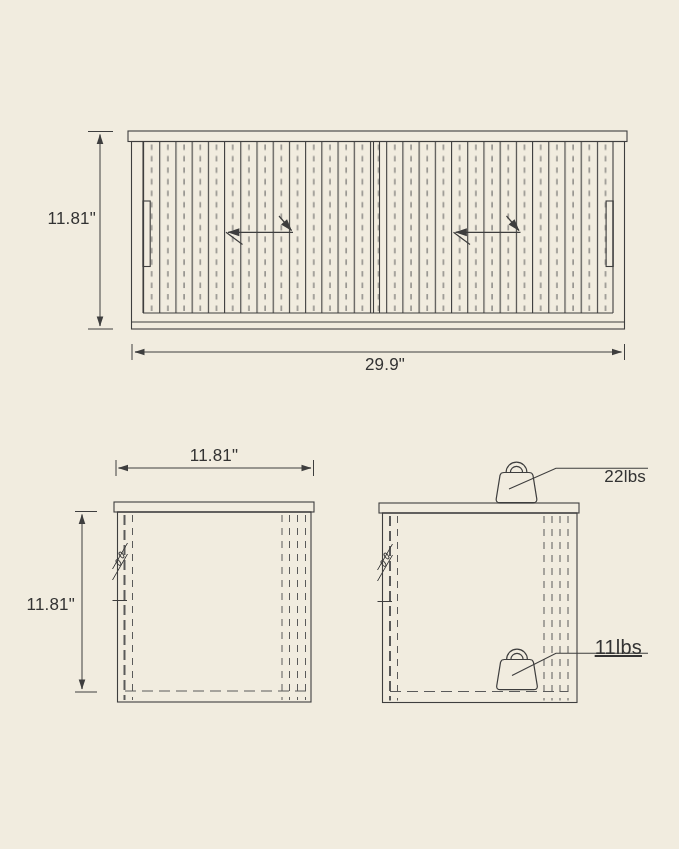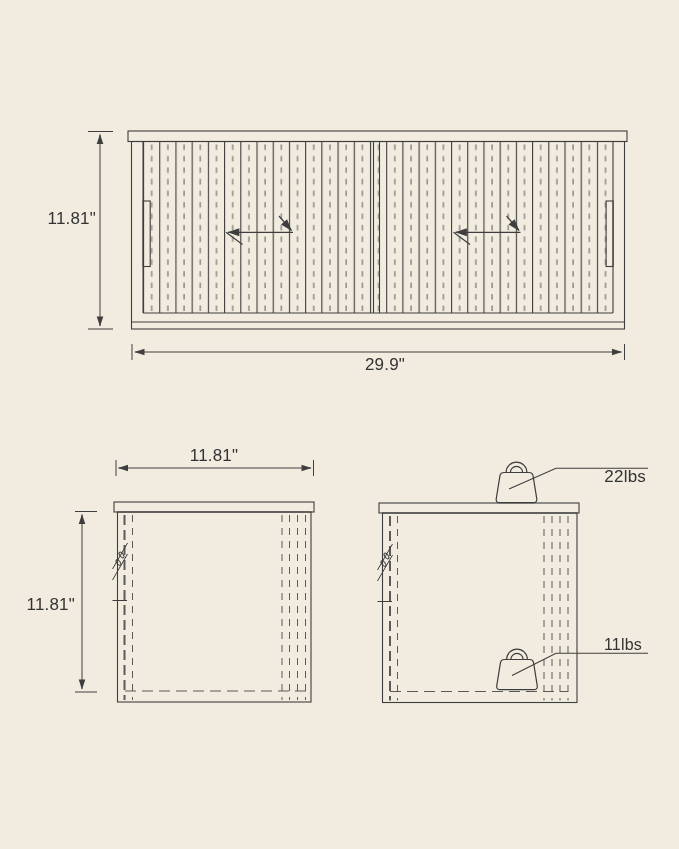--- a/index.html
+++ b/index.html
@@ -11,21 +11,21 @@
     font-family:"Liberation Sans","DejaVu Sans",sans-serif;
   }
   .canvas svg{position:absolute;left:0;top:0;}
   .lbl{
     position:absolute;
     font-size:17px;line-height:1.1;
     color:#333333;
     letter-spacing:0.2px;
     white-space:nowrap;
   }
-  .lbl.small{font-size:16px;}
+  .lbl.small{font-size:20px;text-decoration:underline;}
 </style>
 </head>
 <body>
 
 <div class="canvas">
 
 <svg width="679" height="849" viewBox="0 0 679 849">
   <defs>
     <pattern id="slats" x="143" y="141.5" width="16.21" height="171.5" patternUnits="userSpaceOnUse">
       <line x1="0.55" y1="0" x2="0.55" y2="171.5" stroke="#3e3e3e" stroke-width="1.1"></line>

